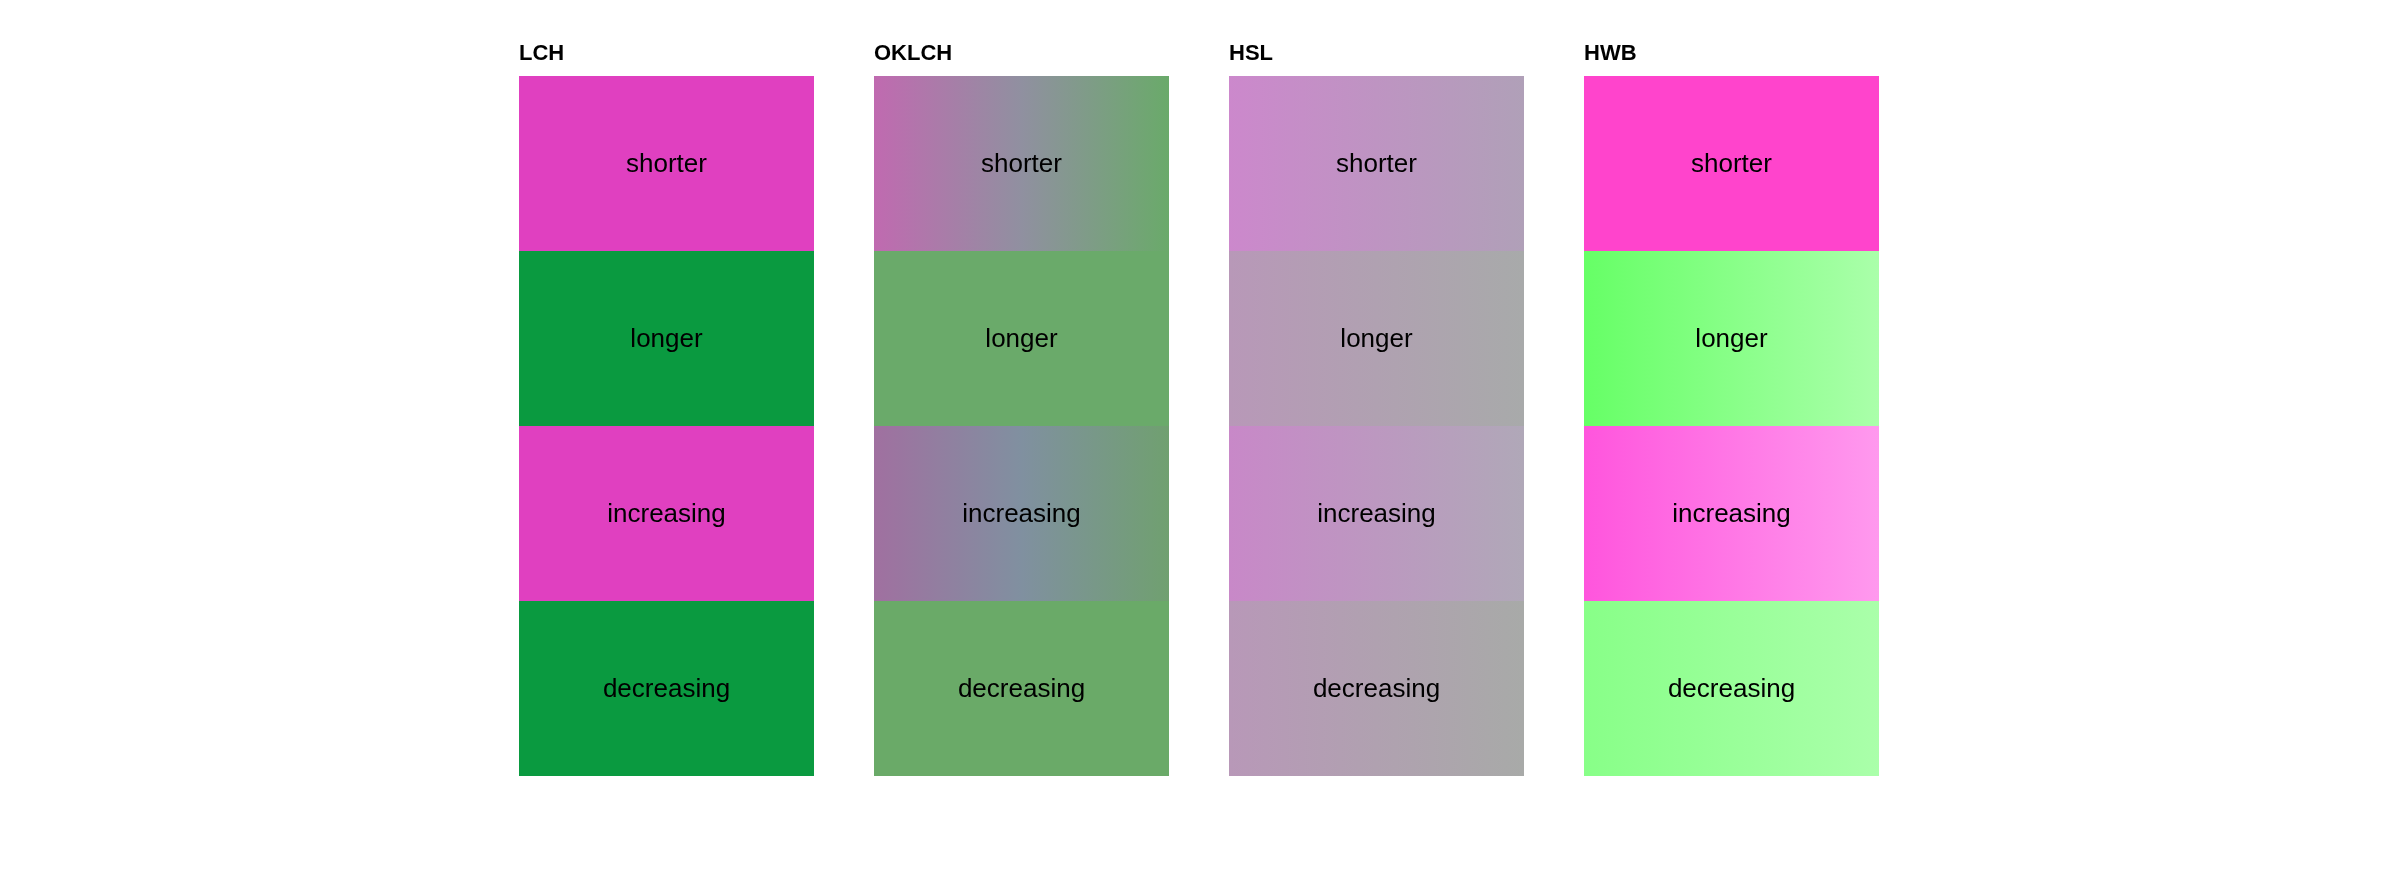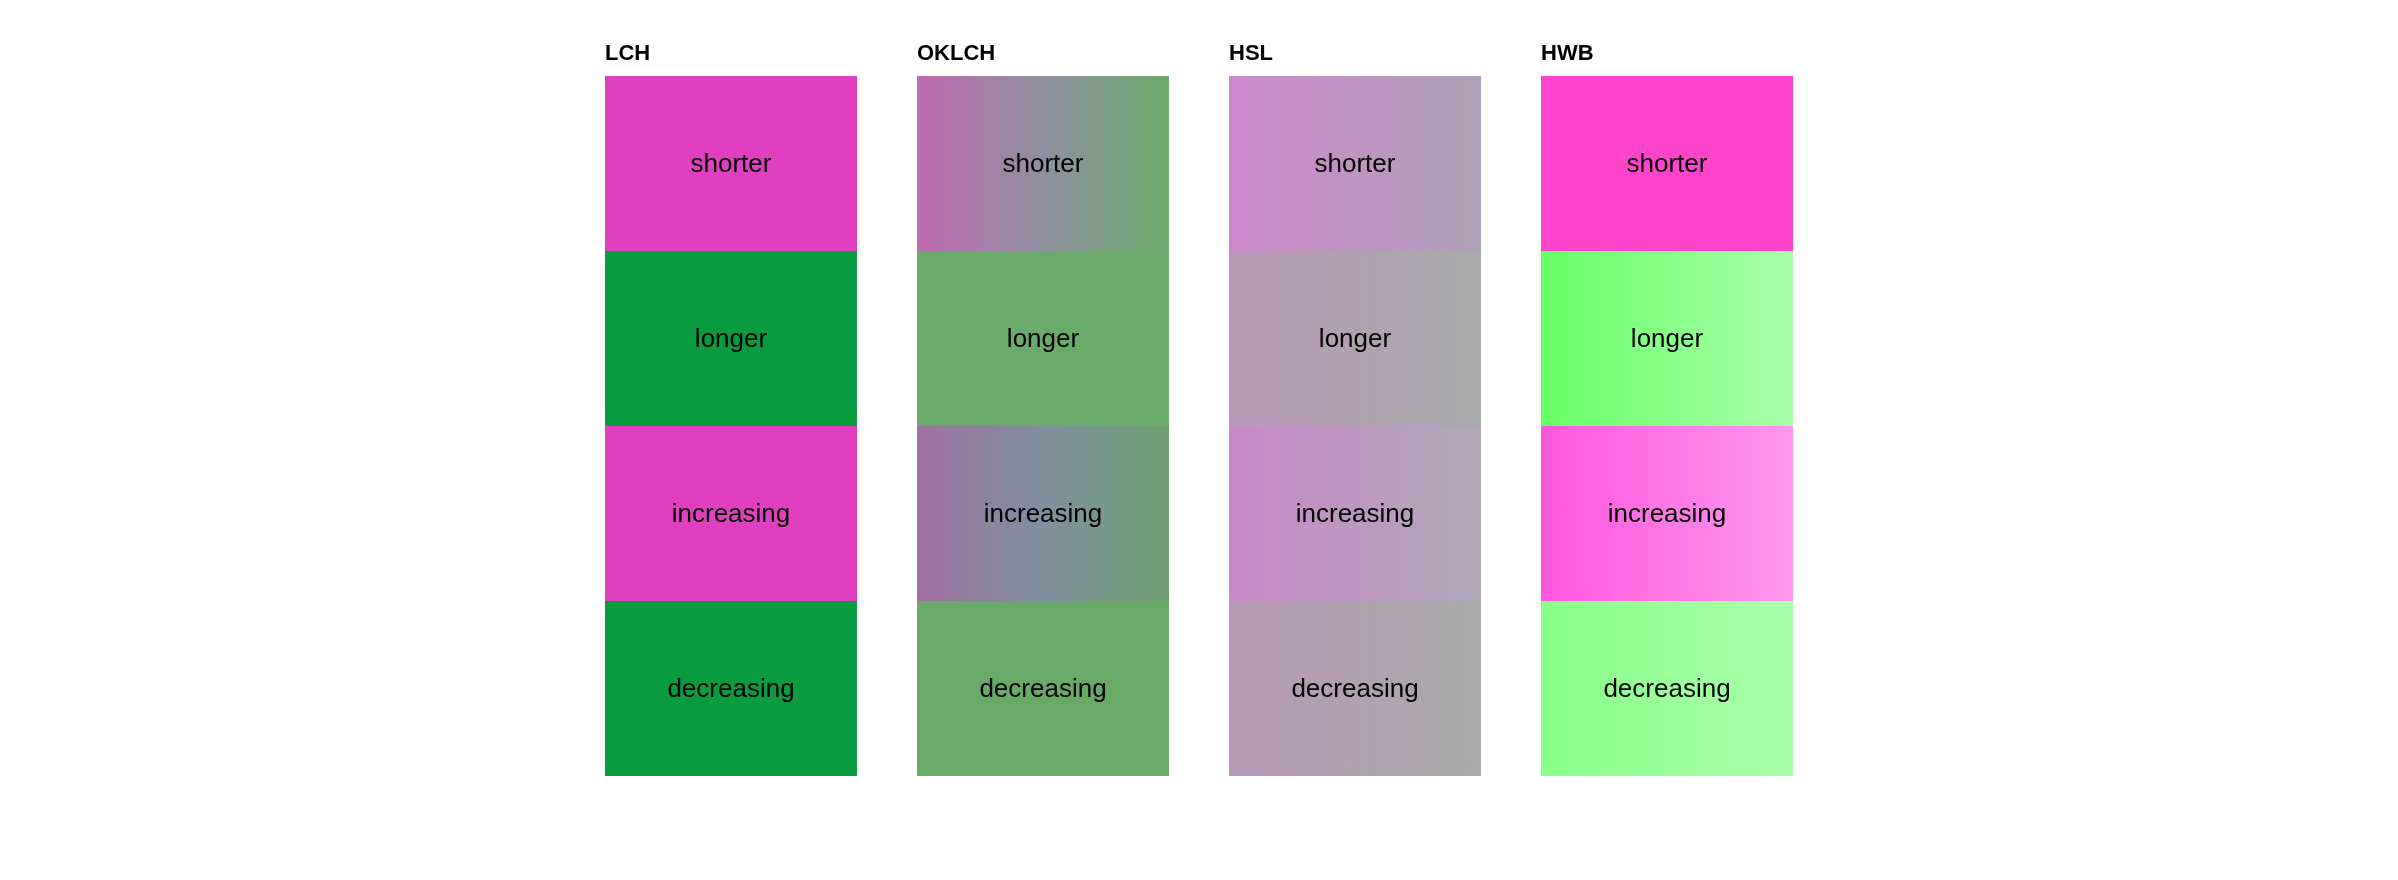--- a/index.html
+++ b/index.html
@@ -23,21 +23,21 @@
       align-items: flex-start;
       gap: 0;
     }
     .group-title {
       font-size: 22px;
       font-weight: 700;
       margin-bottom: 10px;
       color: #000;
     }
     .color-grid {
-      width: 252px;
+      width: 295px;
       display: flex;
       flex-direction: column;
       border: none;
       overflow: hidden;
     }
     .color-cell {
       width: 100%;
       height: 175px;
       display: flex;
       align-items: center;

